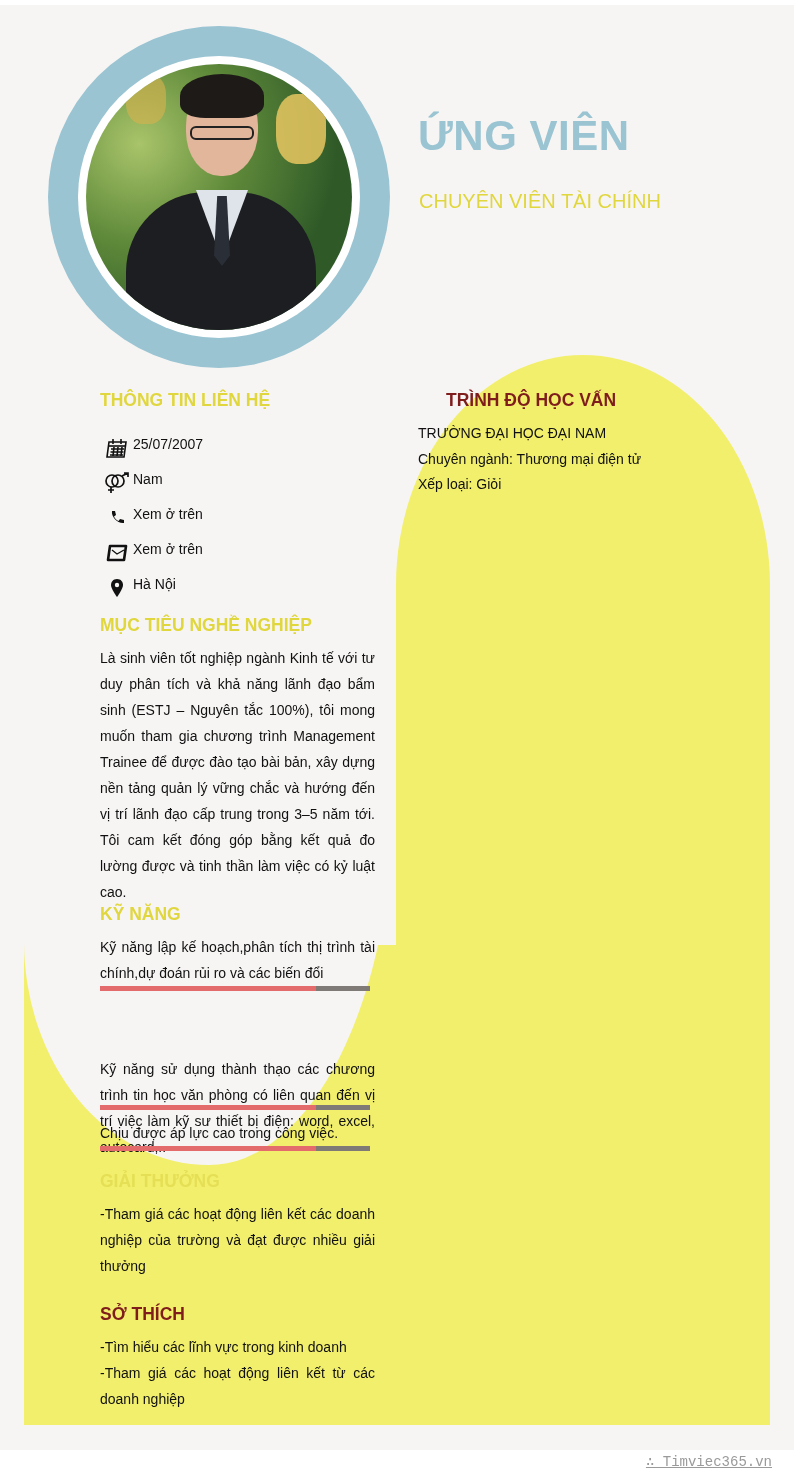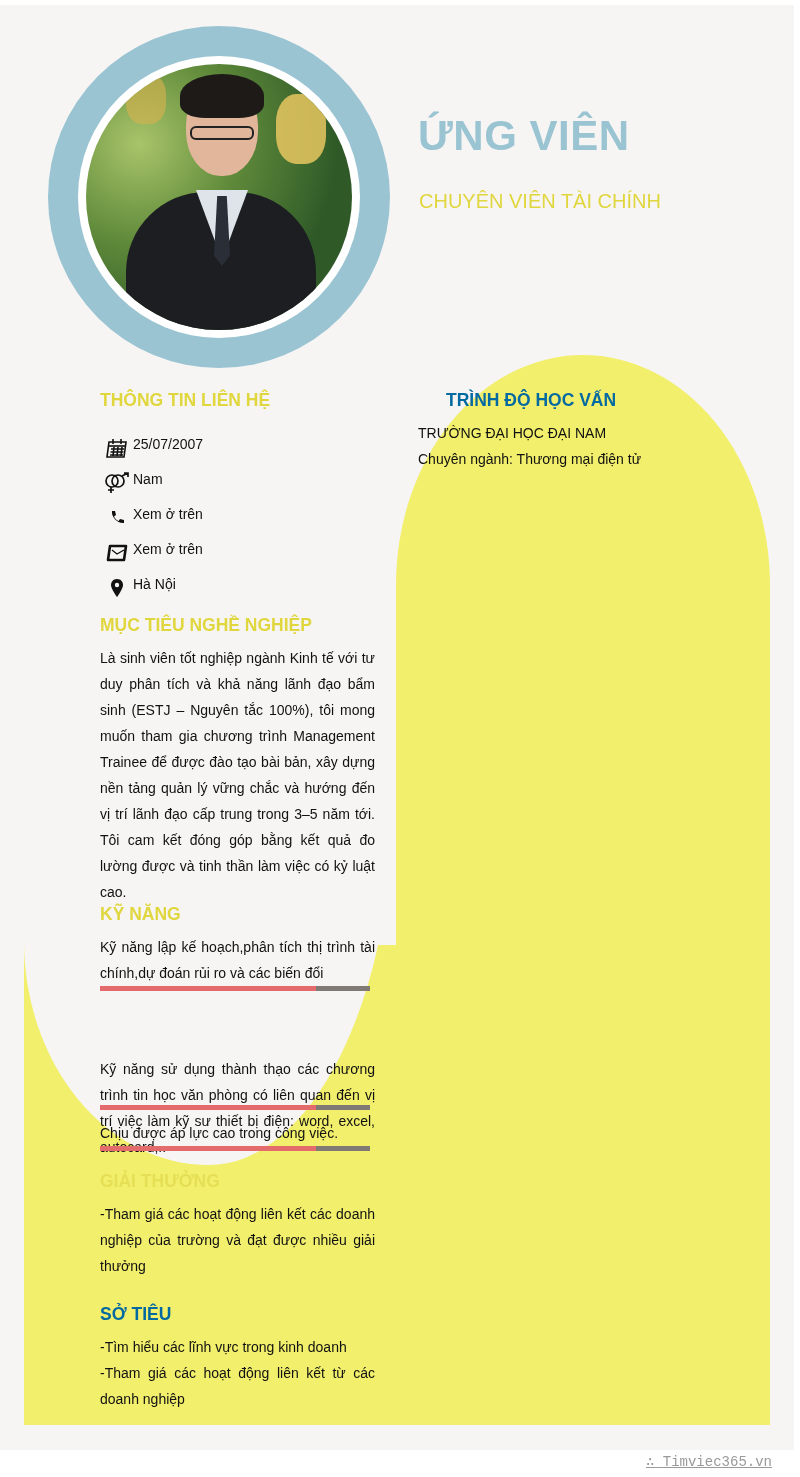--- a/index.html
+++ b/index.html
@@ -27,21 +27,21 @@
   .avatar .shirt { position:absolute; left:110px; top:126px; width:52px; height:70px; background:#dfe3ea; clip-path:polygon(0 0,100% 0,50% 100%); }
   .avatar .tie { position:absolute; left:128px; top:132px; width:16px; height:70px; background:#2a2e36; clip-path:polygon(20% 0,80% 0,100% 85%,50% 100%,0 85%); }
   .avatar .lantern { position:absolute; left:190px; top:30px; width:50px; height:70px; border-radius:40%; background:#e7c760; opacity:.85; }
   .avatar .lantern2 { position:absolute; left:40px; top:10px; width:40px; height:50px; border-radius:40%; background:#d9b24e; opacity:.6; }
 
   .name { position:absolute; left:418px; top:112px; font-size:42px; font-weight:bold; color:#9ac4d2; letter-spacing:0.5px; }
   .role { position:absolute; left:419px; top:166px; font-size:20px; color:#e0d63e;margin-top:24px; }
 
   .section-title { position:absolute; font-size:17.5px; font-weight:bold; }
   .st-yellow { color:#e0d63e; }
-  .st-blue { color:#0369a1; }
+  .st-blue { color:#7f1d1d; }
   .st-faint { color:#e4df55; }
 
   .contact { position:absolute; left:102px; top:430px; }
   .contact-row { position:relative; height:35px; display:flex; }
   .contact-row .ico { width:30px; display:inline-flex; justify-content:center; align-items:center; margin-right:1px; }
   .contact-row .txt { font-size:14px; color:#111; padding-top:6px; }
 
   .edu { position:absolute; left:418px; top:421px; font-size:14px; line-height:25.5px; color:#111; }
 
   .para { position:absolute; left:100px; width:275px; font-size:14px; line-height:26px; text-align:justify; color:#111; }
@@ -132,20 +132,21 @@
         </svg>
     </span>
     <span class="txt">Hà Nội</span>
   </div>
 </div>
 
 <div class="section-title st-blue" style="left:446px; top:390px;">TRÌNH ĐỘ HỌC VẤN</div>
 <div class="edu">
   <div>TRƯỜNG ĐẠI HỌC ĐẠI NAM</div>
   <div>Chuyên ngành: Thương mại điện tử</div>
+  <div>Xếp loại: Giỏi</div>
 </div>
 
 <div class="section-title st-yellow" style="left:100px; top:615px;">MỤC TIÊU NGHỀ NGHIỆP</div>
 <div class="para" style="top:645px;">Là sinh viên tốt nghiệp ngành Kinh tế với tư duy phân tích và khả năng lãnh đạo bẩm sinh (ESTJ – Nguyên tắc 100%), tôi mong muốn tham gia chương trình Management Trainee để được đào tạo bài bản, xây dựng nền tảng quản lý vững chắc và hướng đến vị trí lãnh đạo cấp trung trong 3–5 năm tới. Tôi cam kết đóng góp bằng kết quả đo lường được và tinh thần làm việc có kỷ luật cao.</div>
 
 <div class="section-title st-yellow" style="left:100px; top:904px;">KỸ NĂNG</div>
 <div class="para" style="top:934px;">Kỹ năng lập kế hoạch,phân tích thị trình tài chính,dự đoán rủi ro và các biến đổi</div>
 <div class="bar" style="top:986px;">
     <div class="fill" style="width:80%;"></div>
   </div>
@@ -154,17 +155,17 @@
     <div class="fill" style="width:80%;"></div>
   </div>
 <div class="para" style="top:1120px;">Chịu được áp lực cao trong công việc.</div>
 <div class="bar" style="top:1146px;">
     <div class="fill" style="width:80%;"></div>
   </div>
 
 <div class="section-title st-faint" style="left:100px; top:1171px;">GIẢI THƯỞNG</div>
 <div class="para" style="top:1201px;">-Tham giá các hoạt động liên kết các doanh nghiệp của trường và đạt được nhiều giải thưởng</div>
 
-<div class="section-title st-blue" style="left:100px; top:1304px;">SỞ TIÊU</div>
+<div class="section-title st-blue" style="left:100px; top:1304px;">SỞ THÍCH</div>
 <div class="para" style="top:1334px;">-Tìm hiểu các lĩnh vực trong kinh doanh</div>
 <div class="para" style="top:1360px;">-Tham giá các hoạt động liên kết từ các doanh nghiệp</div>
 
 <div class="footer">∴ Timviec365.vn</div>
 
 </body></html>

